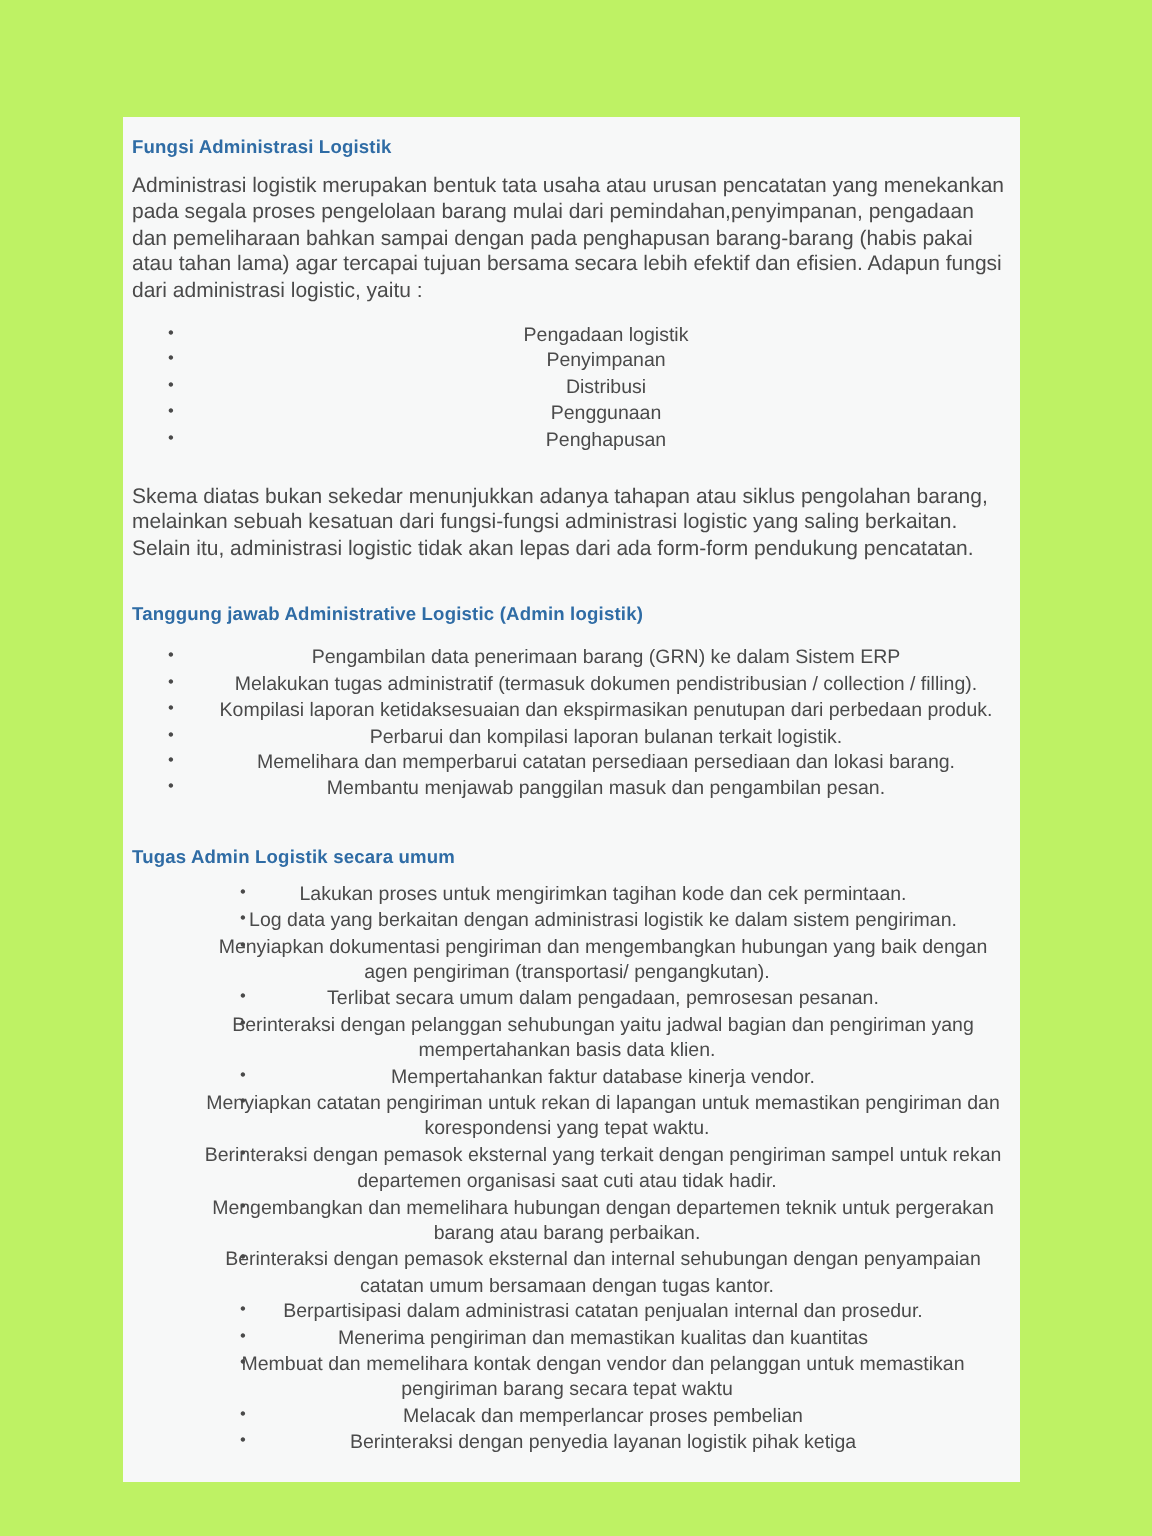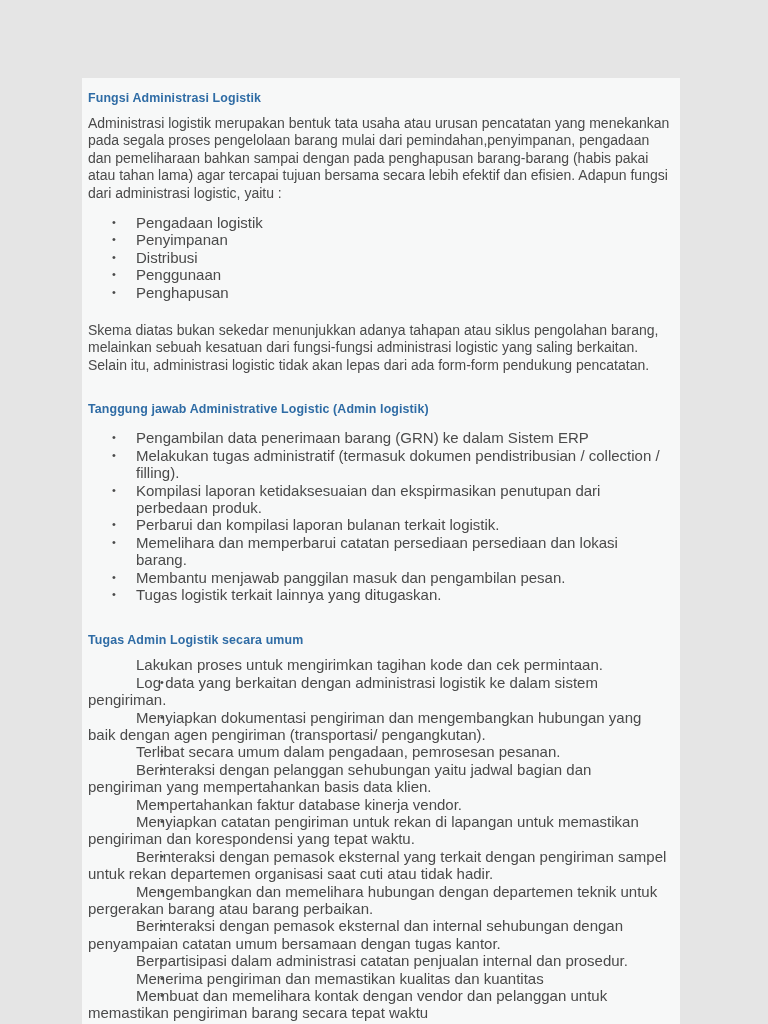--- a/index.html
+++ b/index.html
@@ -12,21 +12,21 @@
     height: 1024px;
     background: #ffffff;
     font-family: "Liberation Sans", sans-serif;
     overflow: hidden;
   }
 
   #page {
     position: relative;
     width: 768px;
     height: 1024px;
-    background: #e5e5e5;
+    background: #bef264;
   }
 
   
   #content-panel {
     position: absolute;
     left: 82px;
     top: 78px;
     width: 598px;
     background: #f7f8f8;
     padding: 0;
@@ -66,24 +66,25 @@
     padding-bottom: 2px;
   }
 
   ul.bullets.wide {
     padding-top: 8px;
     padding-bottom: 2px;
   }
 
   ul.bullets li {
     position: relative;
-    font-size: 15px;
+    font-size: 13px;
     line-height: 17.4px;
     color: #4a4a4a;
     margin: 0;
+    text-align: center;
   }
 
   
   ul.bullets.tight li {
     padding: 0 8px 0 54px;
   }
   ul.bullets.tight li::before {
     content: "\2022";
     position: absolute;
     left: 30px;
@@ -142,21 +143,20 @@
     <section class="section">
       <h2 class="heading">Tanggung jawab Administrative Logistic (Admin logistik)</h2>
 
       <ul class="bullets tight">
         <li>Pengambilan data penerimaan barang (GRN) ke dalam Sistem ERP</li>
         <li>Melakukan tugas administratif (termasuk dokumen pendistribusian / collection / filling).</li>
         <li>Kompilasi laporan ketidaksesuaian dan ekspirmasikan penutupan dari perbedaan produk.</li>
         <li>Perbarui dan kompilasi laporan bulanan terkait logistik.</li>
         <li>Memelihara dan memperbarui catatan persediaan persediaan dan lokasi barang.</li>
         <li>Membantu menjawab panggilan masuk dan pengambilan pesan.</li>
-        <li>Tugas logistik terkait lainnya yang ditugaskan.</li>
       </ul>
     </section>
 
     <div class="spacer-md"></div>
 
     <section class="section">
       <h2 class="heading">Tugas Admin Logistik secara umum</h2>
 
       <ul class="bullets wide">
         <li>Lakukan proses untuk mengirimkan tagihan kode dan cek permintaan.</li>

